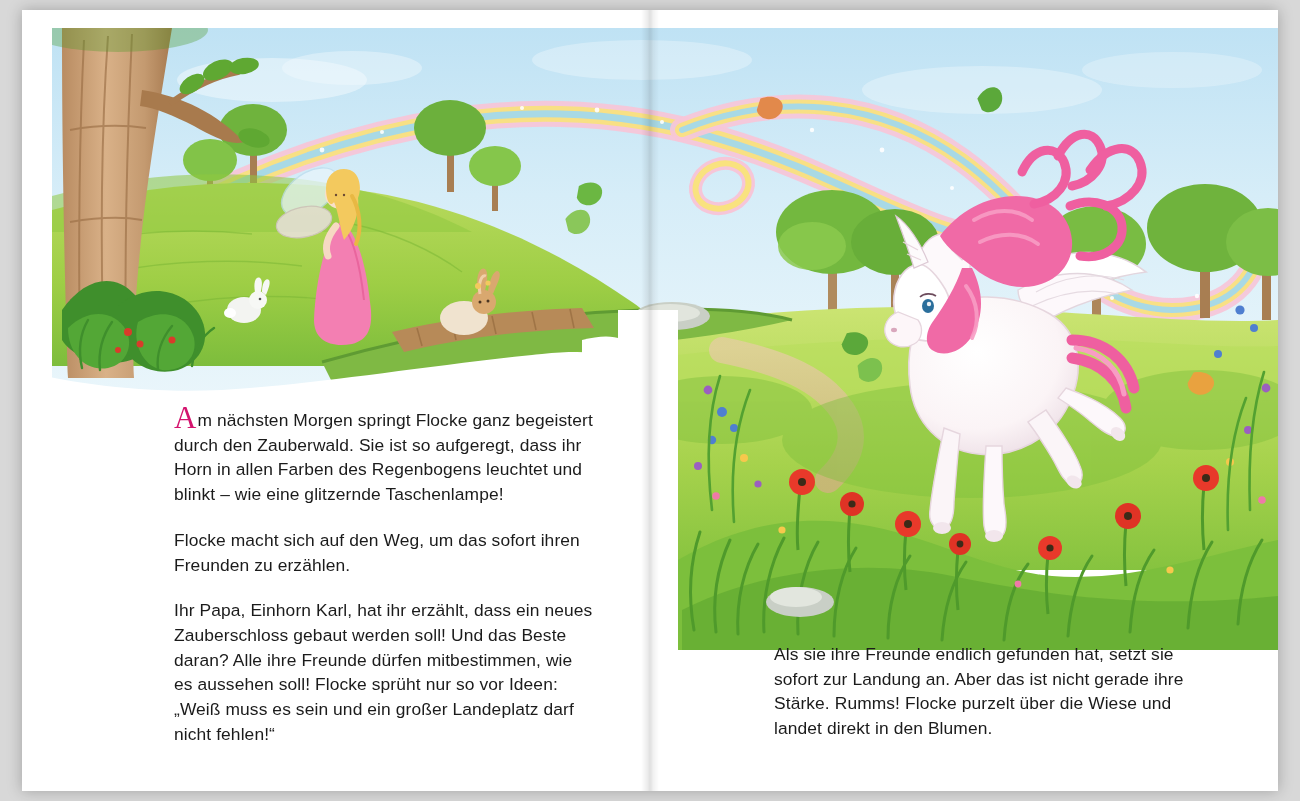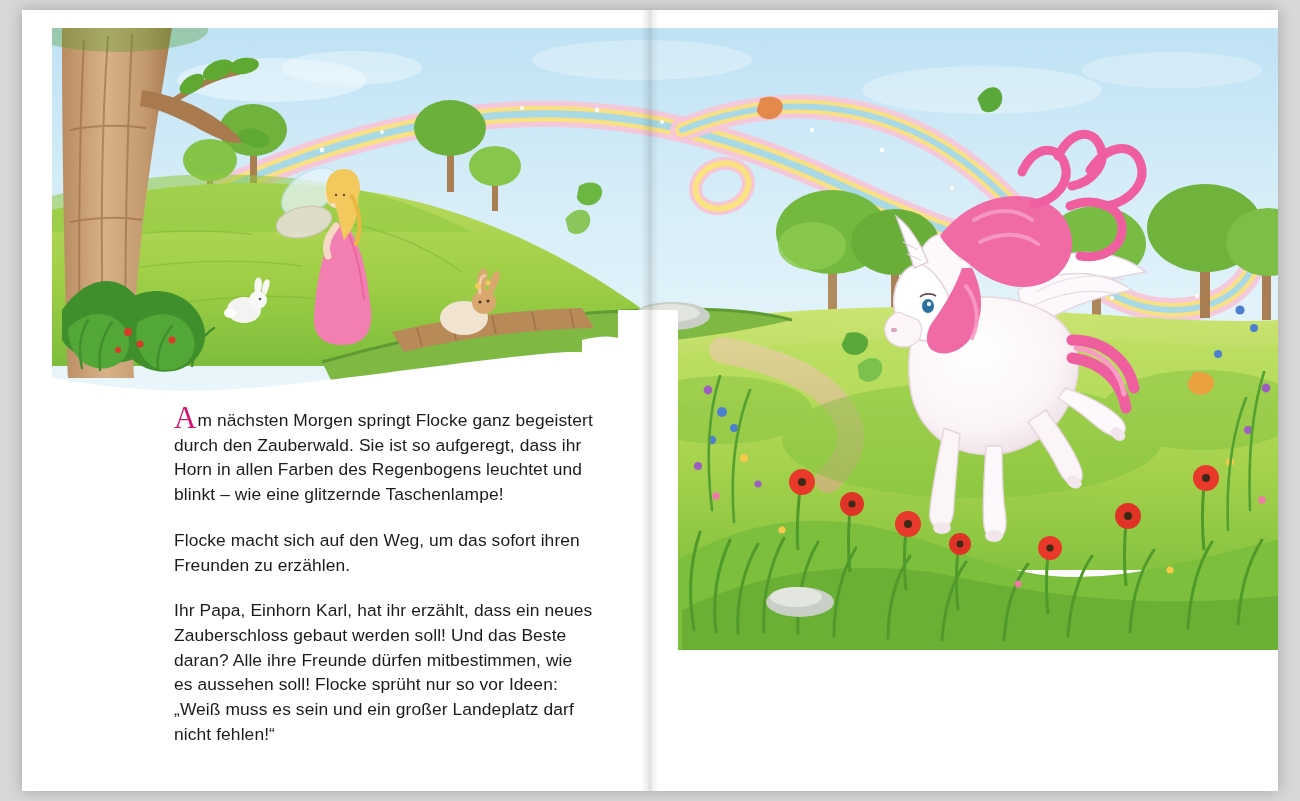--- a/index.html
+++ b/index.html
@@ -539,14 +539,17 @@
   </div>
 
   <div class="page-gutter"></div>
 
   <div class="text-col text-left">
     <p class="para"><span class="dropcap">A</span><span>m nächsten Morgen springt Flocke ganz begeistert durch den Zauberwald. Sie ist so aufgeregt, dass ihr Horn in allen Farben des Regenbogens leuchtet und blinkt – wie eine glitzernde Taschenlampe!</span></p>
     <p class="para"><span>Flocke macht sich auf den Weg, um das sofort ihren Freunden zu erzählen.</span></p>
     <p class="para"><span>Ihr Papa, Einhorn Karl, hat ihr erzählt, dass ein neues Zauberschloss gebaut werden soll! Und das Beste daran? Alle ihre Freunde dürfen mitbestimmen, wie es aussehen soll! Flocke sprüht nur so vor Ideen: „Weiß muss es sein und ein großer Landeplatz darf nicht fehlen!“</span></p>
   </div>
 
+  <div class="text-col text-right">
+    <p class="para"><span>Als sie ihre Freunde endlich gefunden hat, setzt sie sofort zur Landung an. Aber das ist nicht gerade ihre Stärke. Rumms! Flocke purzelt über die Wiese und landet direkt in den Blumen.</span></p>
+  </div>
 
 </div>
 
 </body></html>

